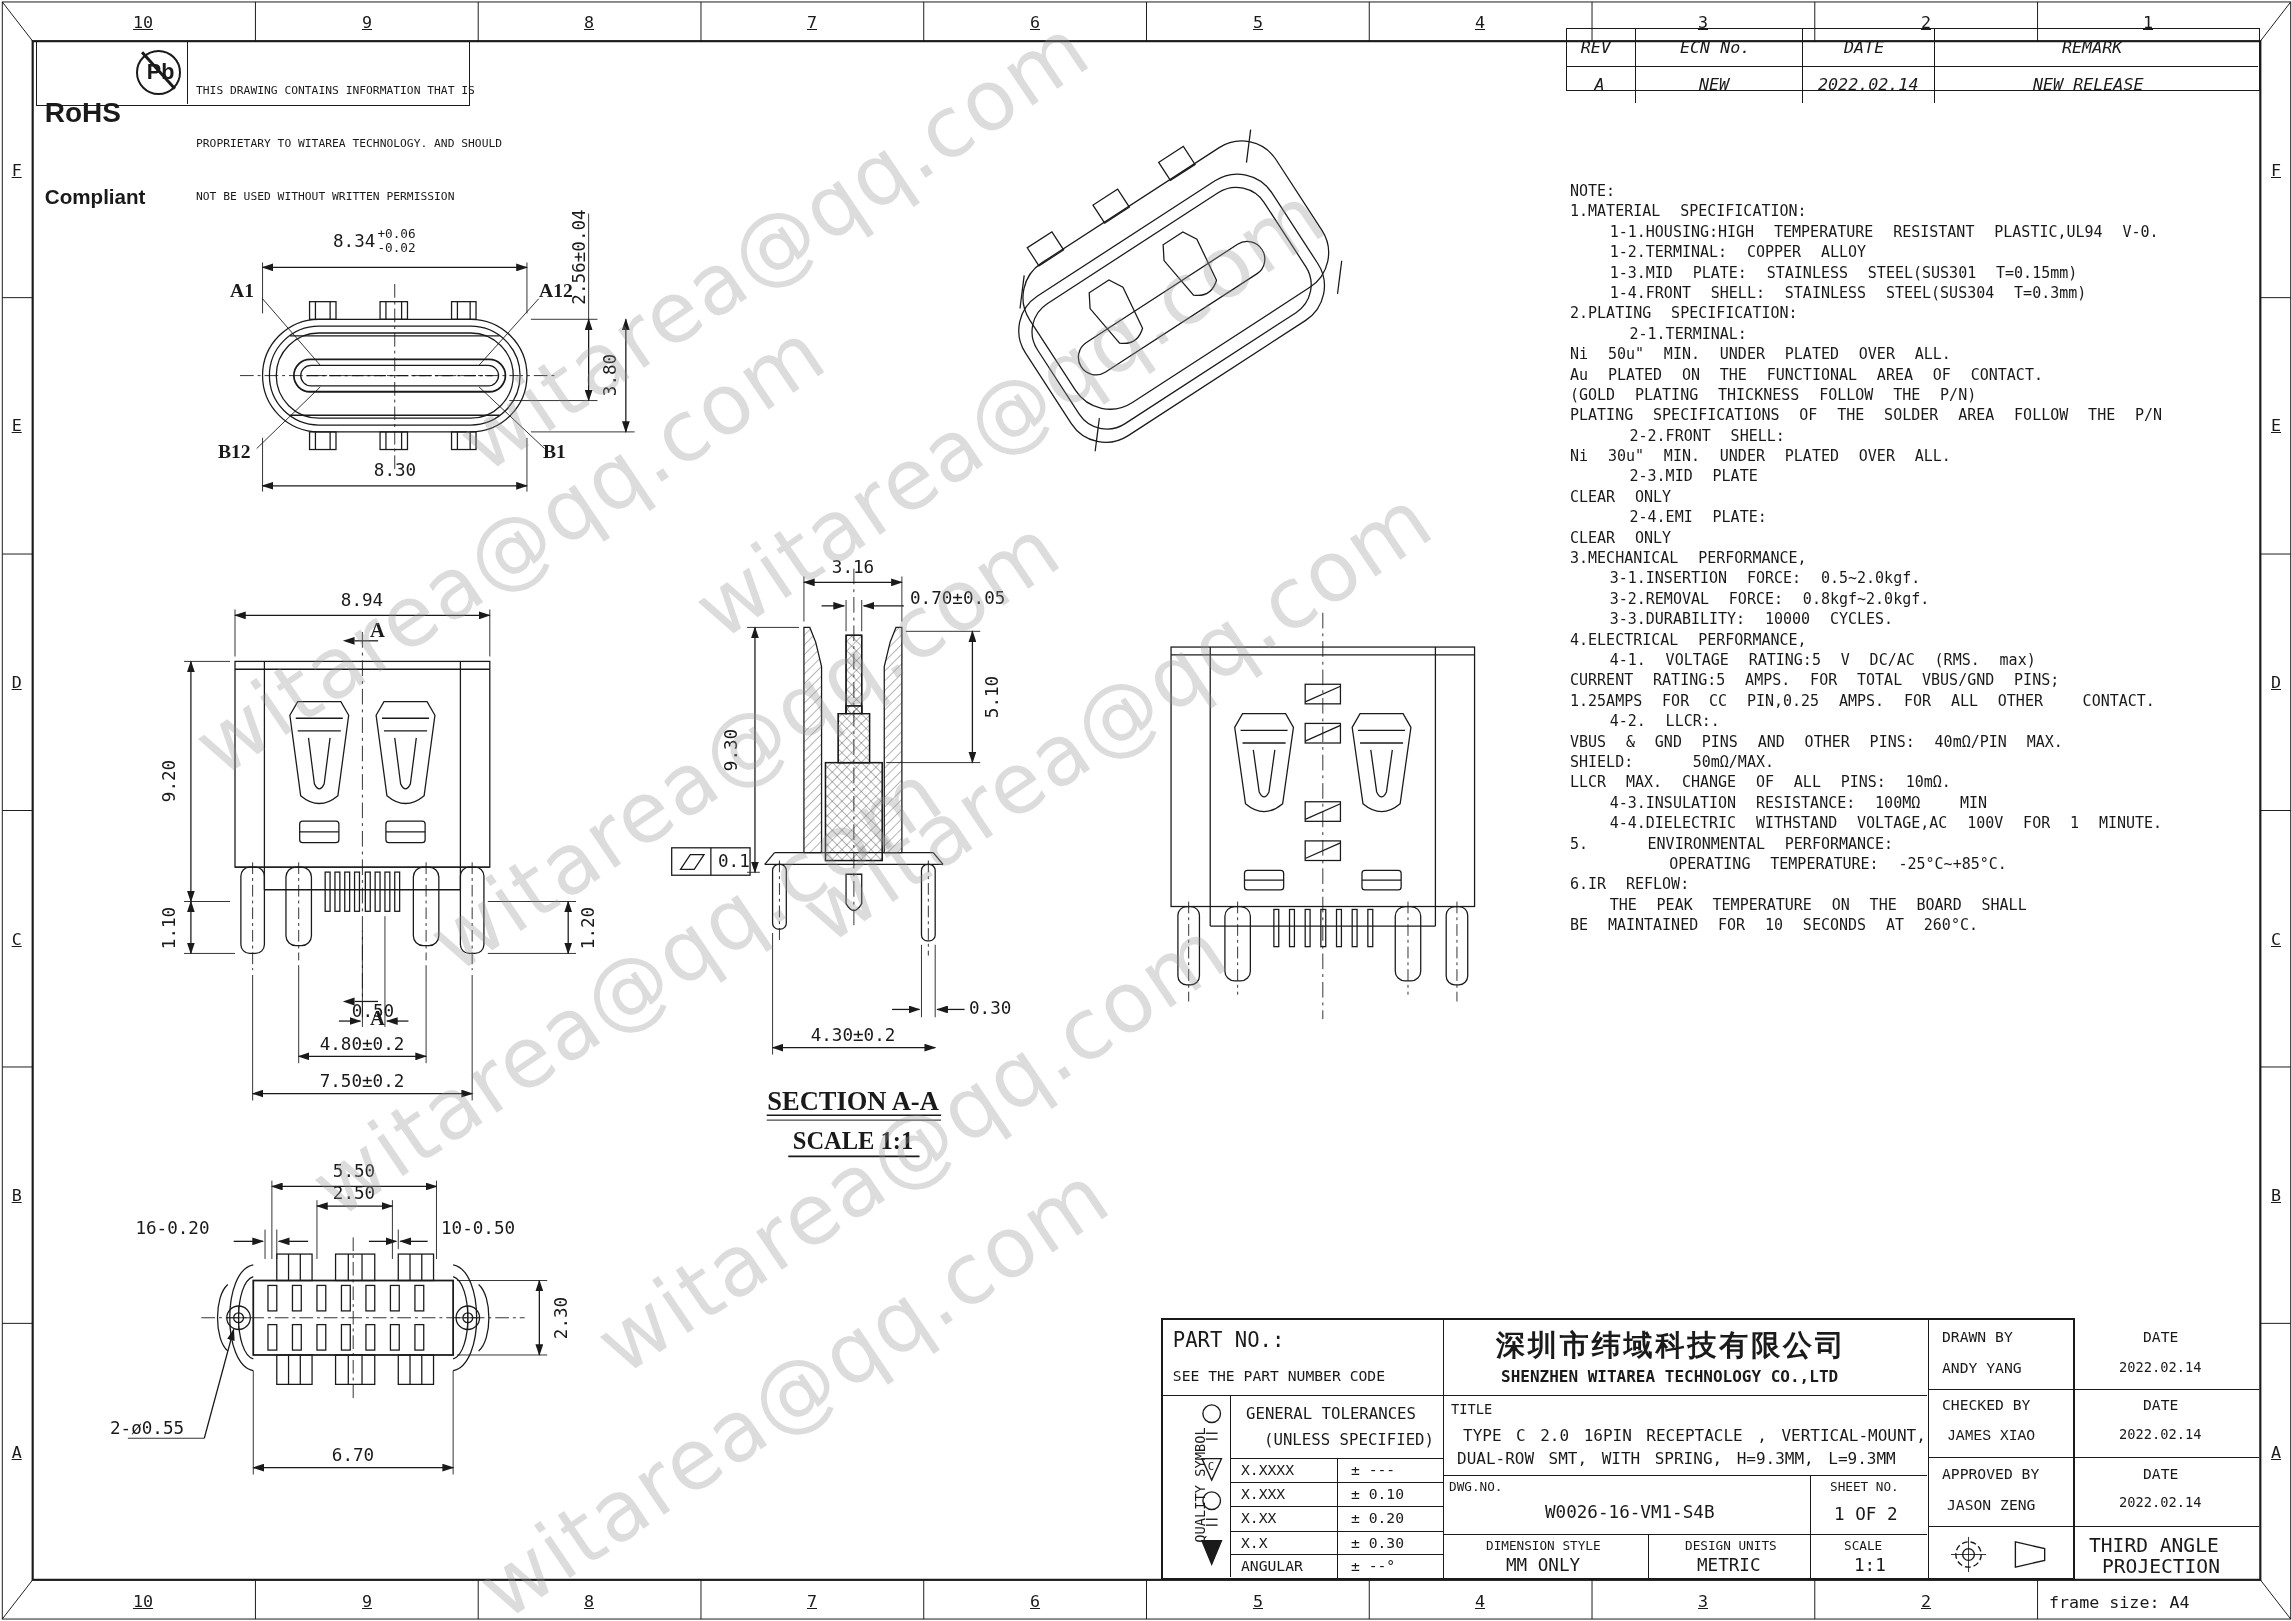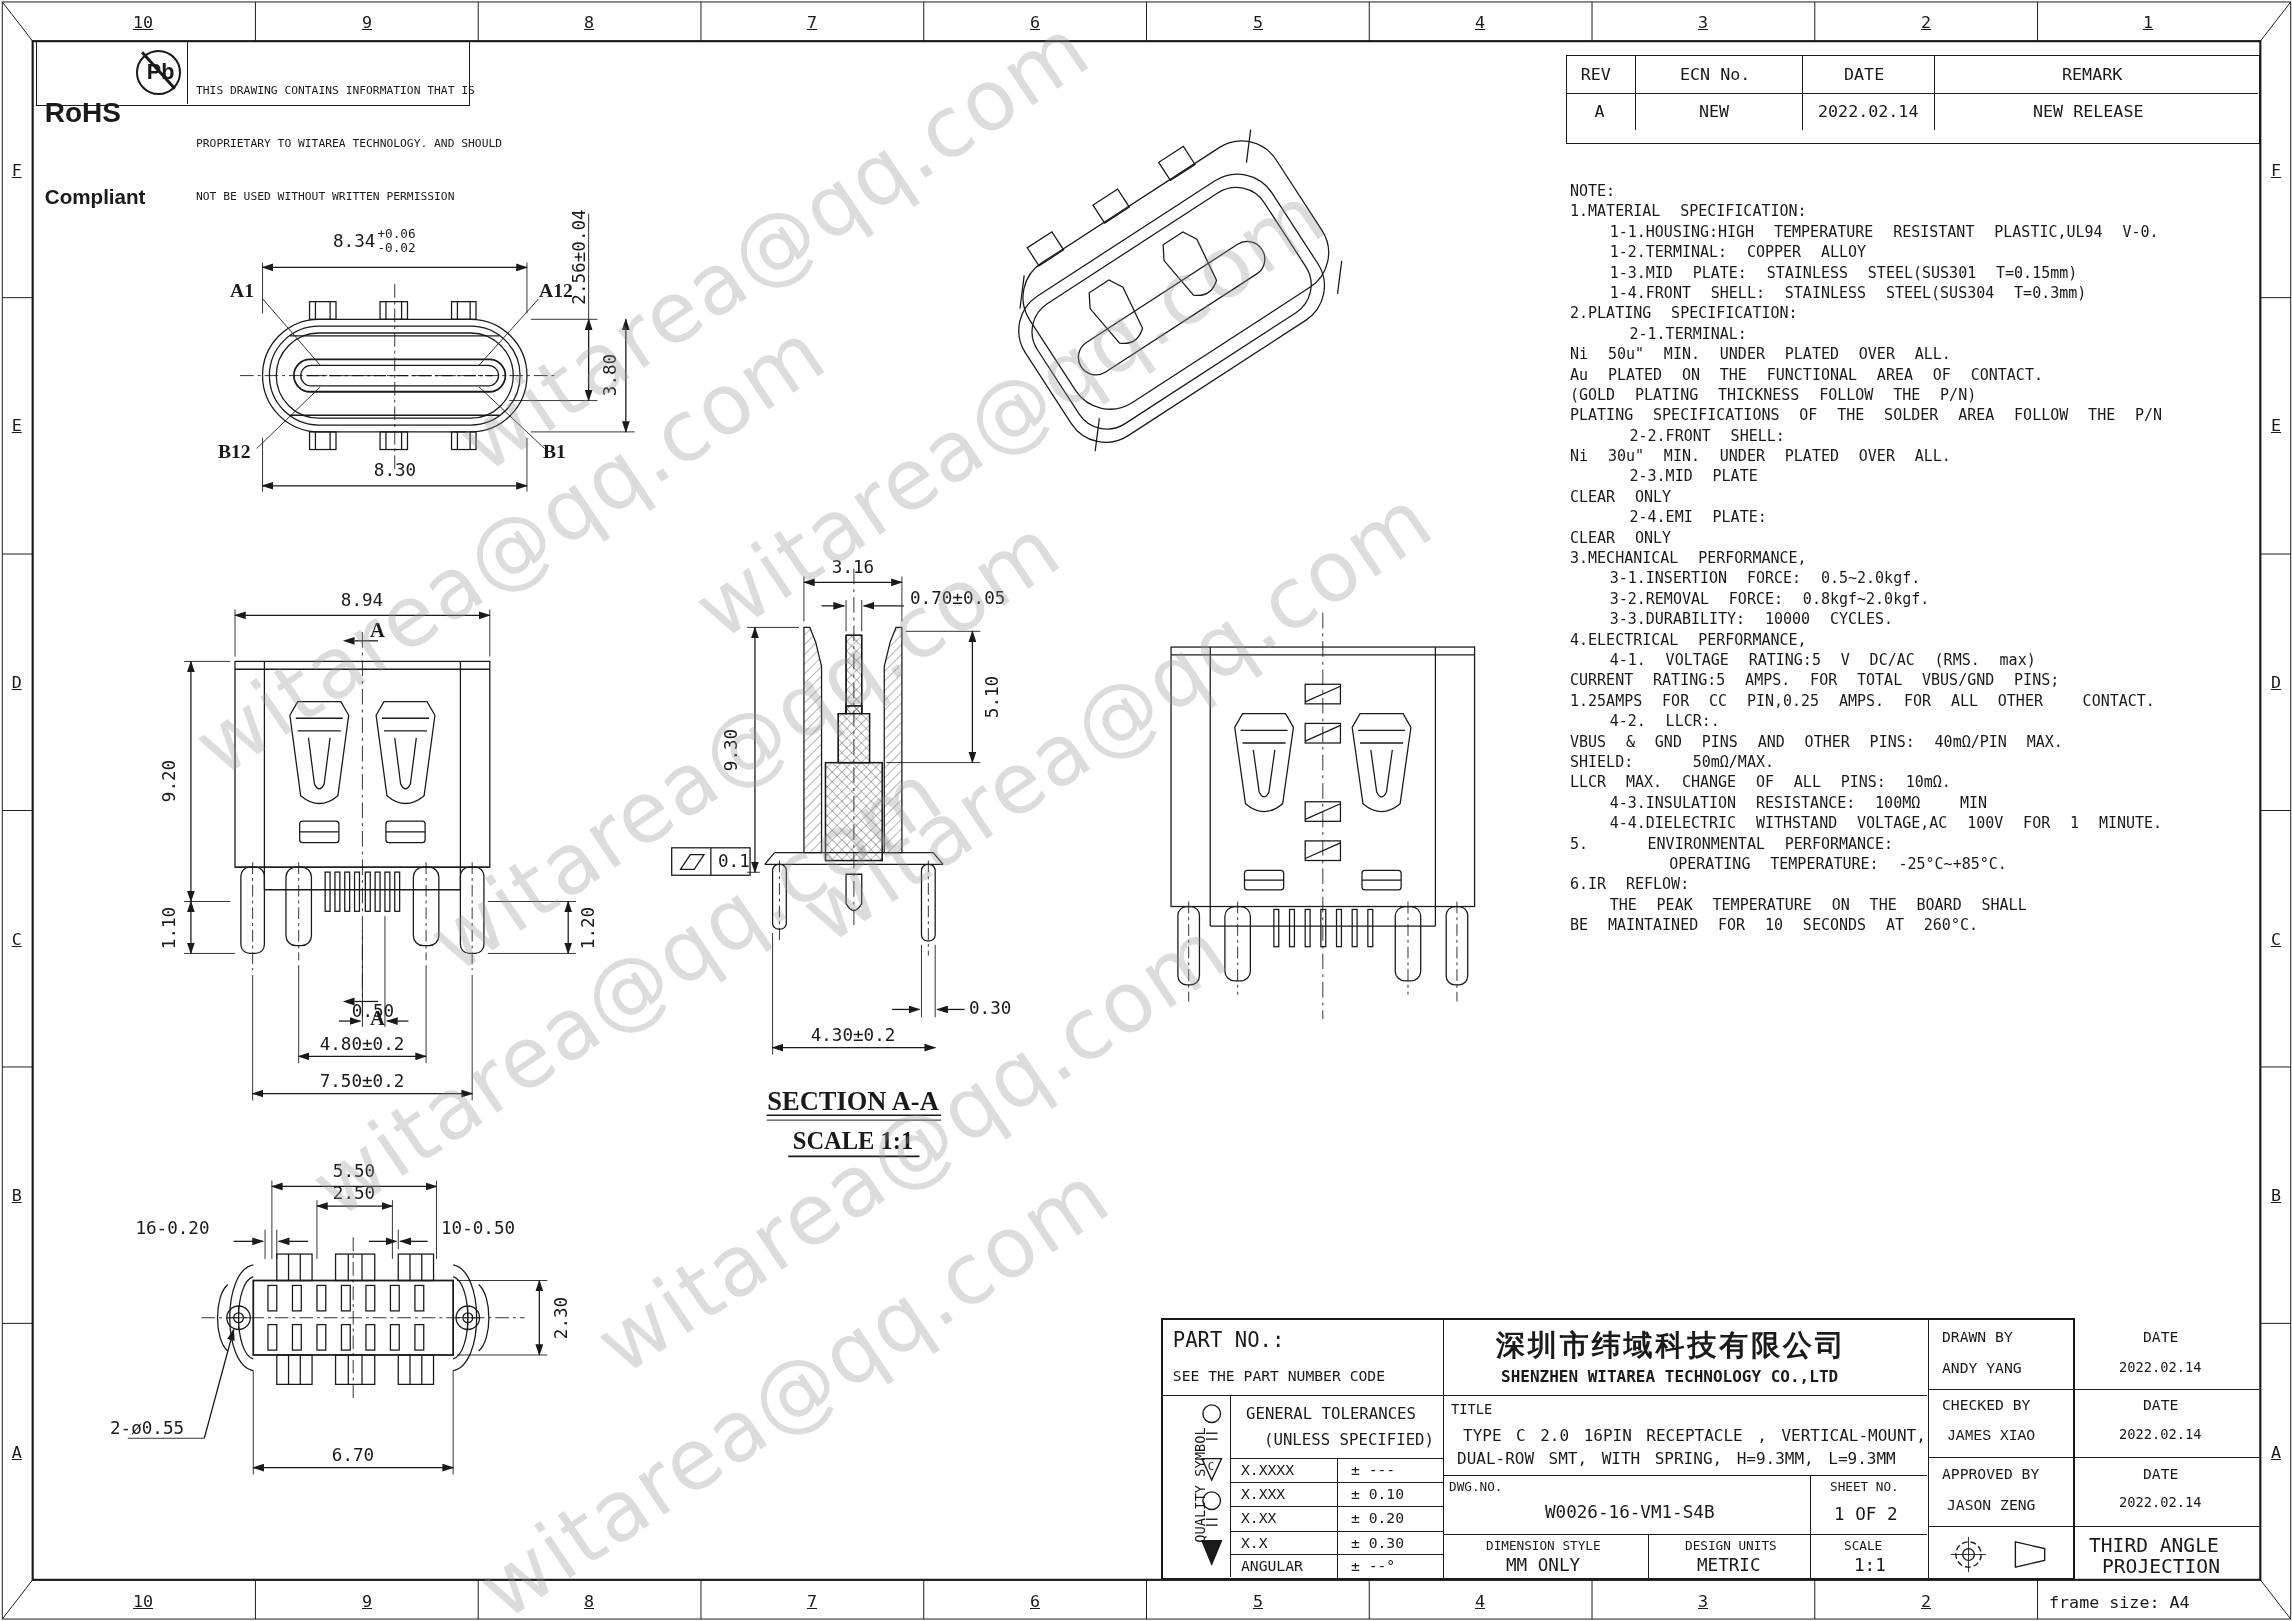--- a/index.html
+++ b/index.html
@@ -124,21 +124,21 @@
       <span class="lbl" style="left:8.8px;top:6.9px;font-family:'Liberation Sans',sans-serif;font-weight:bold;font-size:21.6px;">Pb</span>
       <div class="abs" style="left:-3.9px;top:17.6px;width:49px;height:2.9px;background:#1a1a1a;transform:rotate(48deg);"></div>
     </div>
     <div class="lbl" style="left:159px;top:4.9px;font-size:11.3px;line-height:17.6px;">
       <div>THIS DRAWING CONTAINS INFORMATION THAT IS</div>
       <div>PROPRIETARY TO WITAREA TECHNOLOGY. AND SHOULD</div>
       <div>NOT BE USED WITHOUT WRITTEN PERMISSION</div>
     </div>
   </div>
 
-  <div class="abs" style="left:1566px;top:55px;width:694px;height:89px;border:1.8px solid #1a1a1a;box-sizing:border-box;z-index:2;">
+  <div class="abs" style="left:1566px;top:28px;width:694px;height:63px;border:1.8px solid #1a1a1a;box-sizing:border-box;z-index:2;font-style:italic;">
     <div class="hl" style="left:0;top:37px;width:691px;"></div>
     <div class="vl" style="left:68px;top:0;height:74px;"></div>
     <div class="vl" style="left:235px;top:0;height:74px;"></div>
     <div class="vl" style="left:367px;top:0;height:74px;"></div>
     <span class="lbl big" style="left:13.7px;top:7.8px;">REV</span>
     <span class="lbl big" style="left:113px;top:7.8px;">ECN No.</span>
     <span class="lbl big" style="left:277px;top:7.8px;">DATE</span>
     <span class="lbl big" style="left:495px;top:7.8px;">REMARK</span>
     <span class="lbl big" style="left:27.4px;top:45px;">A</span>
     <span class="lbl big" style="left:132px;top:45px;">NEW</span>

